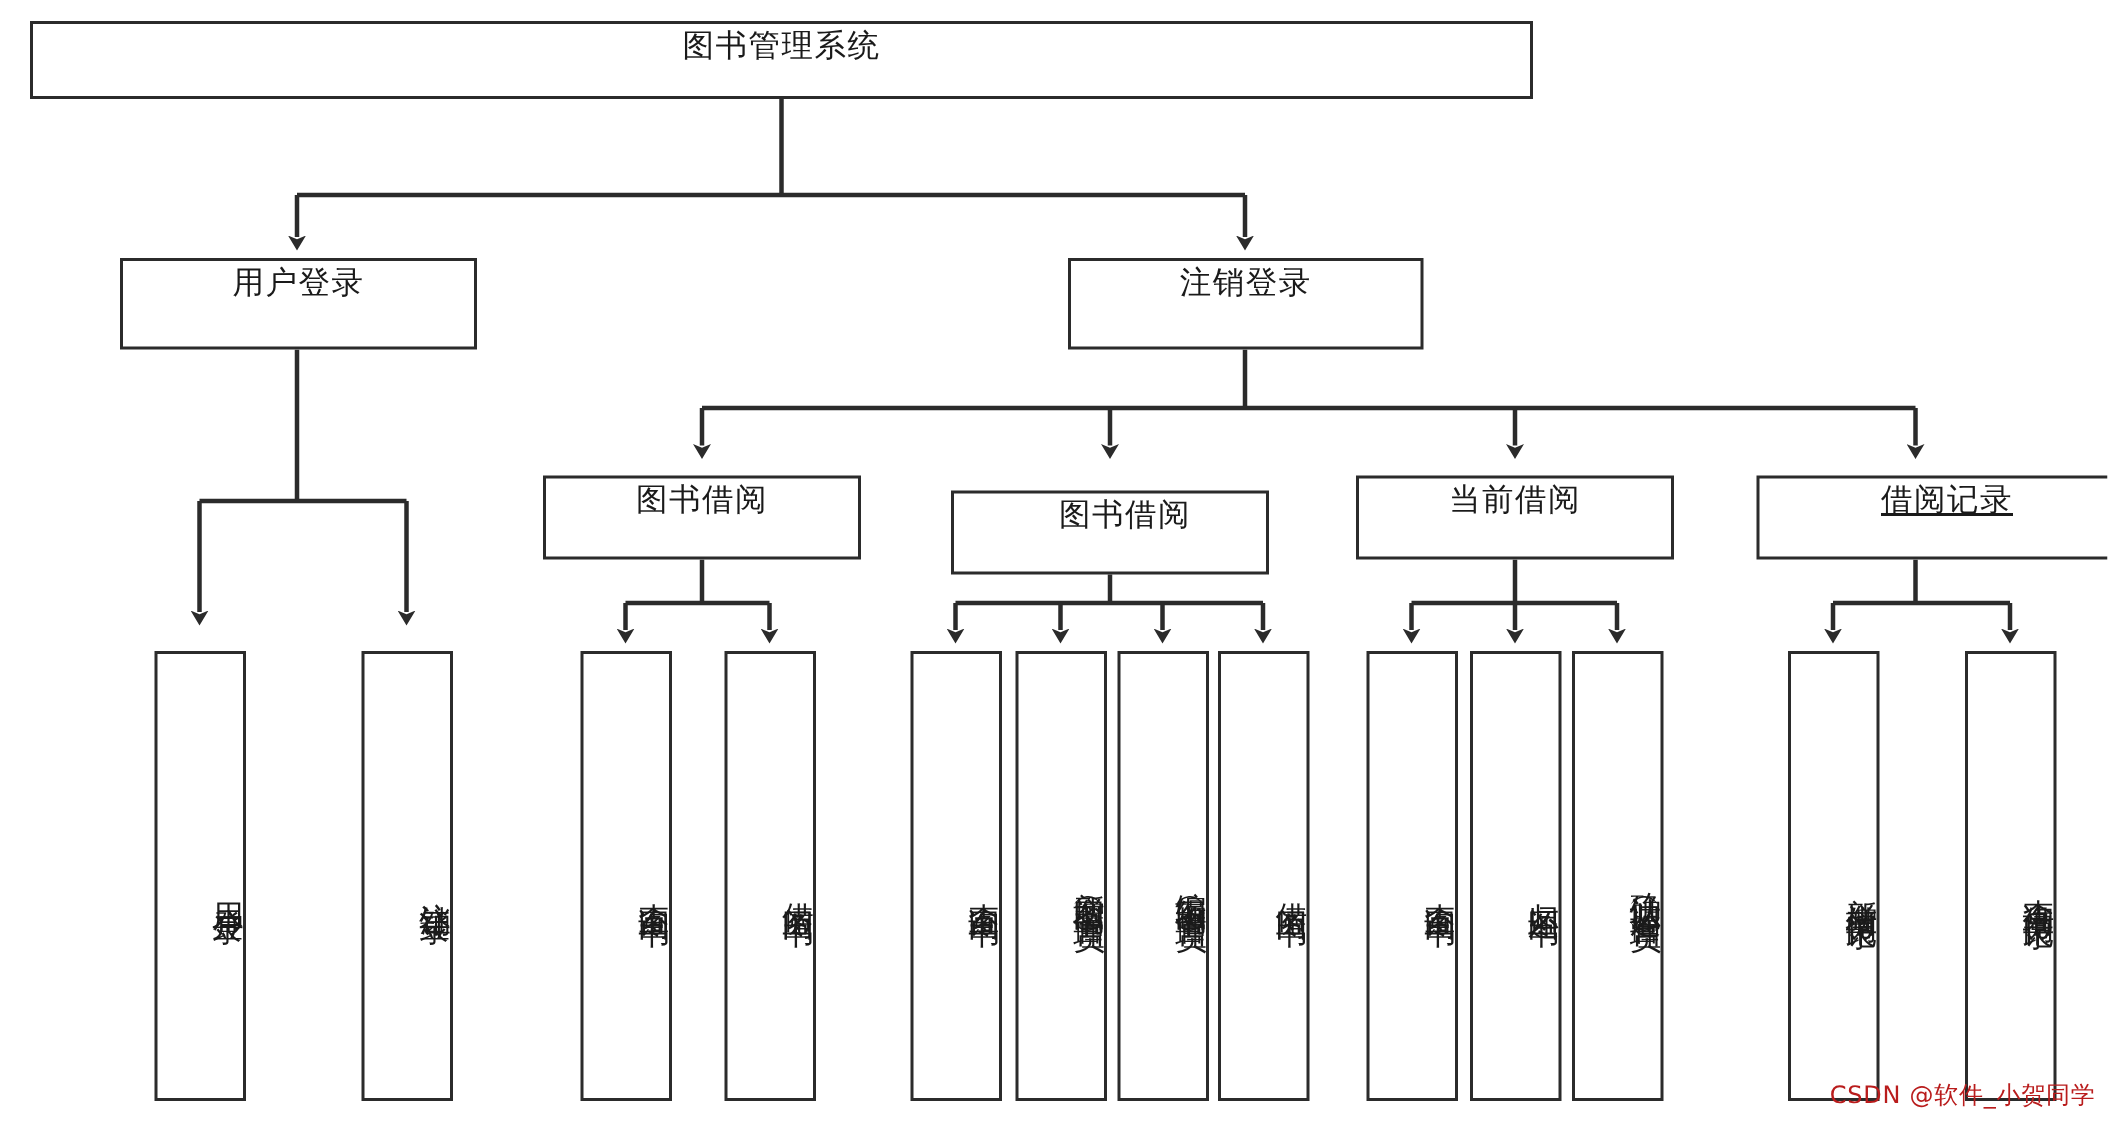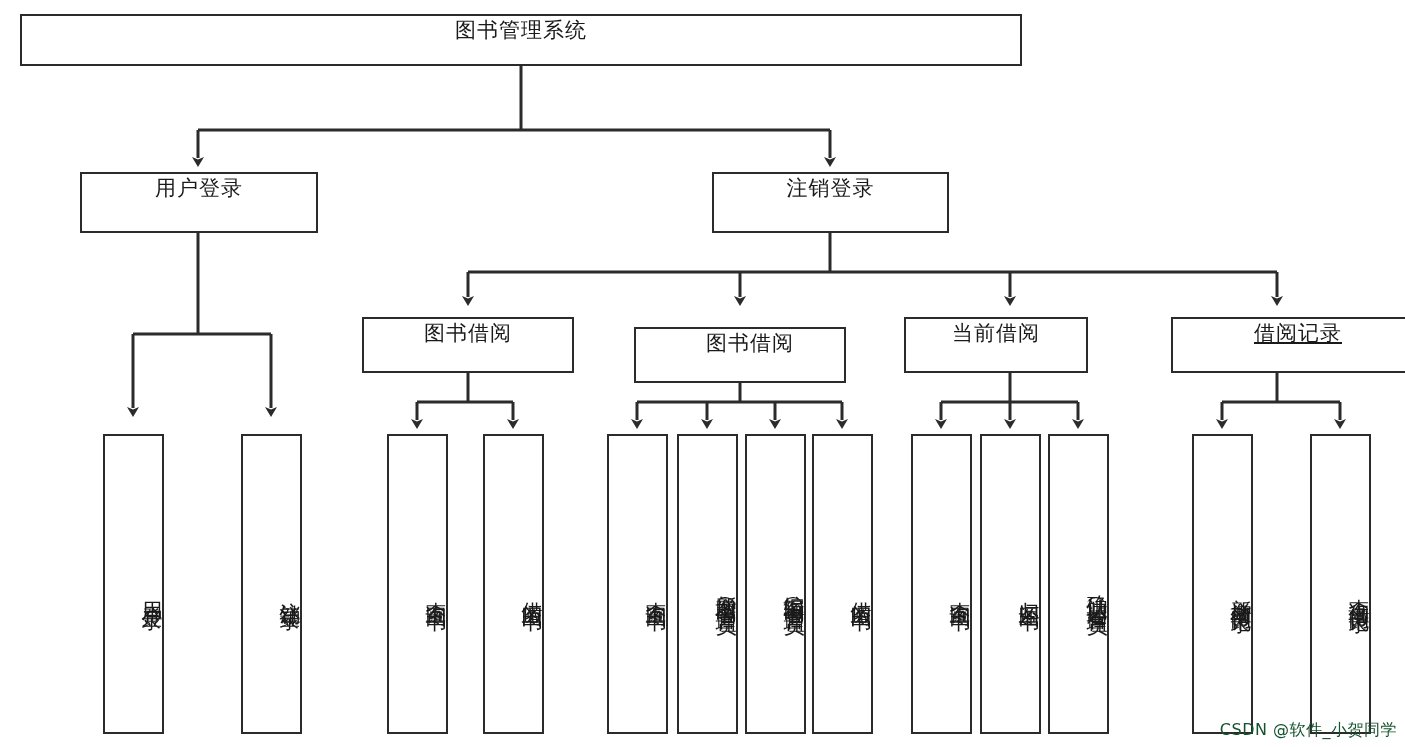--- a/index.html
+++ b/index.html
@@ -54,21 +54,21 @@
     white-space: nowrap;
   }
   .node-root {
     font-size: 22px;
   }
   .watermark {
     position: absolute;
     right: 8px;
     bottom: 6px;
     font-size: 16px;
-    color: #14532d;
+    color: #b91c1c;
     letter-spacing: 0.5px;
     white-space: nowrap;
     pointer-events: none;
   }
 </style>
 </head>
 <body>
 
 <div id="canvas">
 
@@ -132,21 +132,21 @@
   <div class="node h" style="left:712px; top:172px; width:237px; height:61px;">
     <span>注销登录</span>
   </div>
 
   <div class="node h" style="left:362px; top:317px; width:212px; height:56px;">
     <span>图书借阅</span>
   </div>
   <div class="node h" style="left:634px; top:327px; width:212px; height:56px;padding-left:20px;">
     <span>图书借阅</span>
   </div>
-  <div class="node h" style="left:904px; top:317px; width:184px; height:56px;">
+  <div class="node h" style="left:904px; top:317px; width:212px; height:56px;">
     <span>当前借阅</span>
   </div>
   <div class="node h" style="left:1171px; top:317px; width:254px; height:56px;text-decoration:underline;">
     <span>借阅记录</span>
   </div>
 
   <div class="node v" style="left:103px; top:434px; width:61px; height:300px;">
     <span class="vlabel">用户登录</span>
   </div>
   <div class="node v" style="left:241px; top:434px; width:61px; height:300px;">

